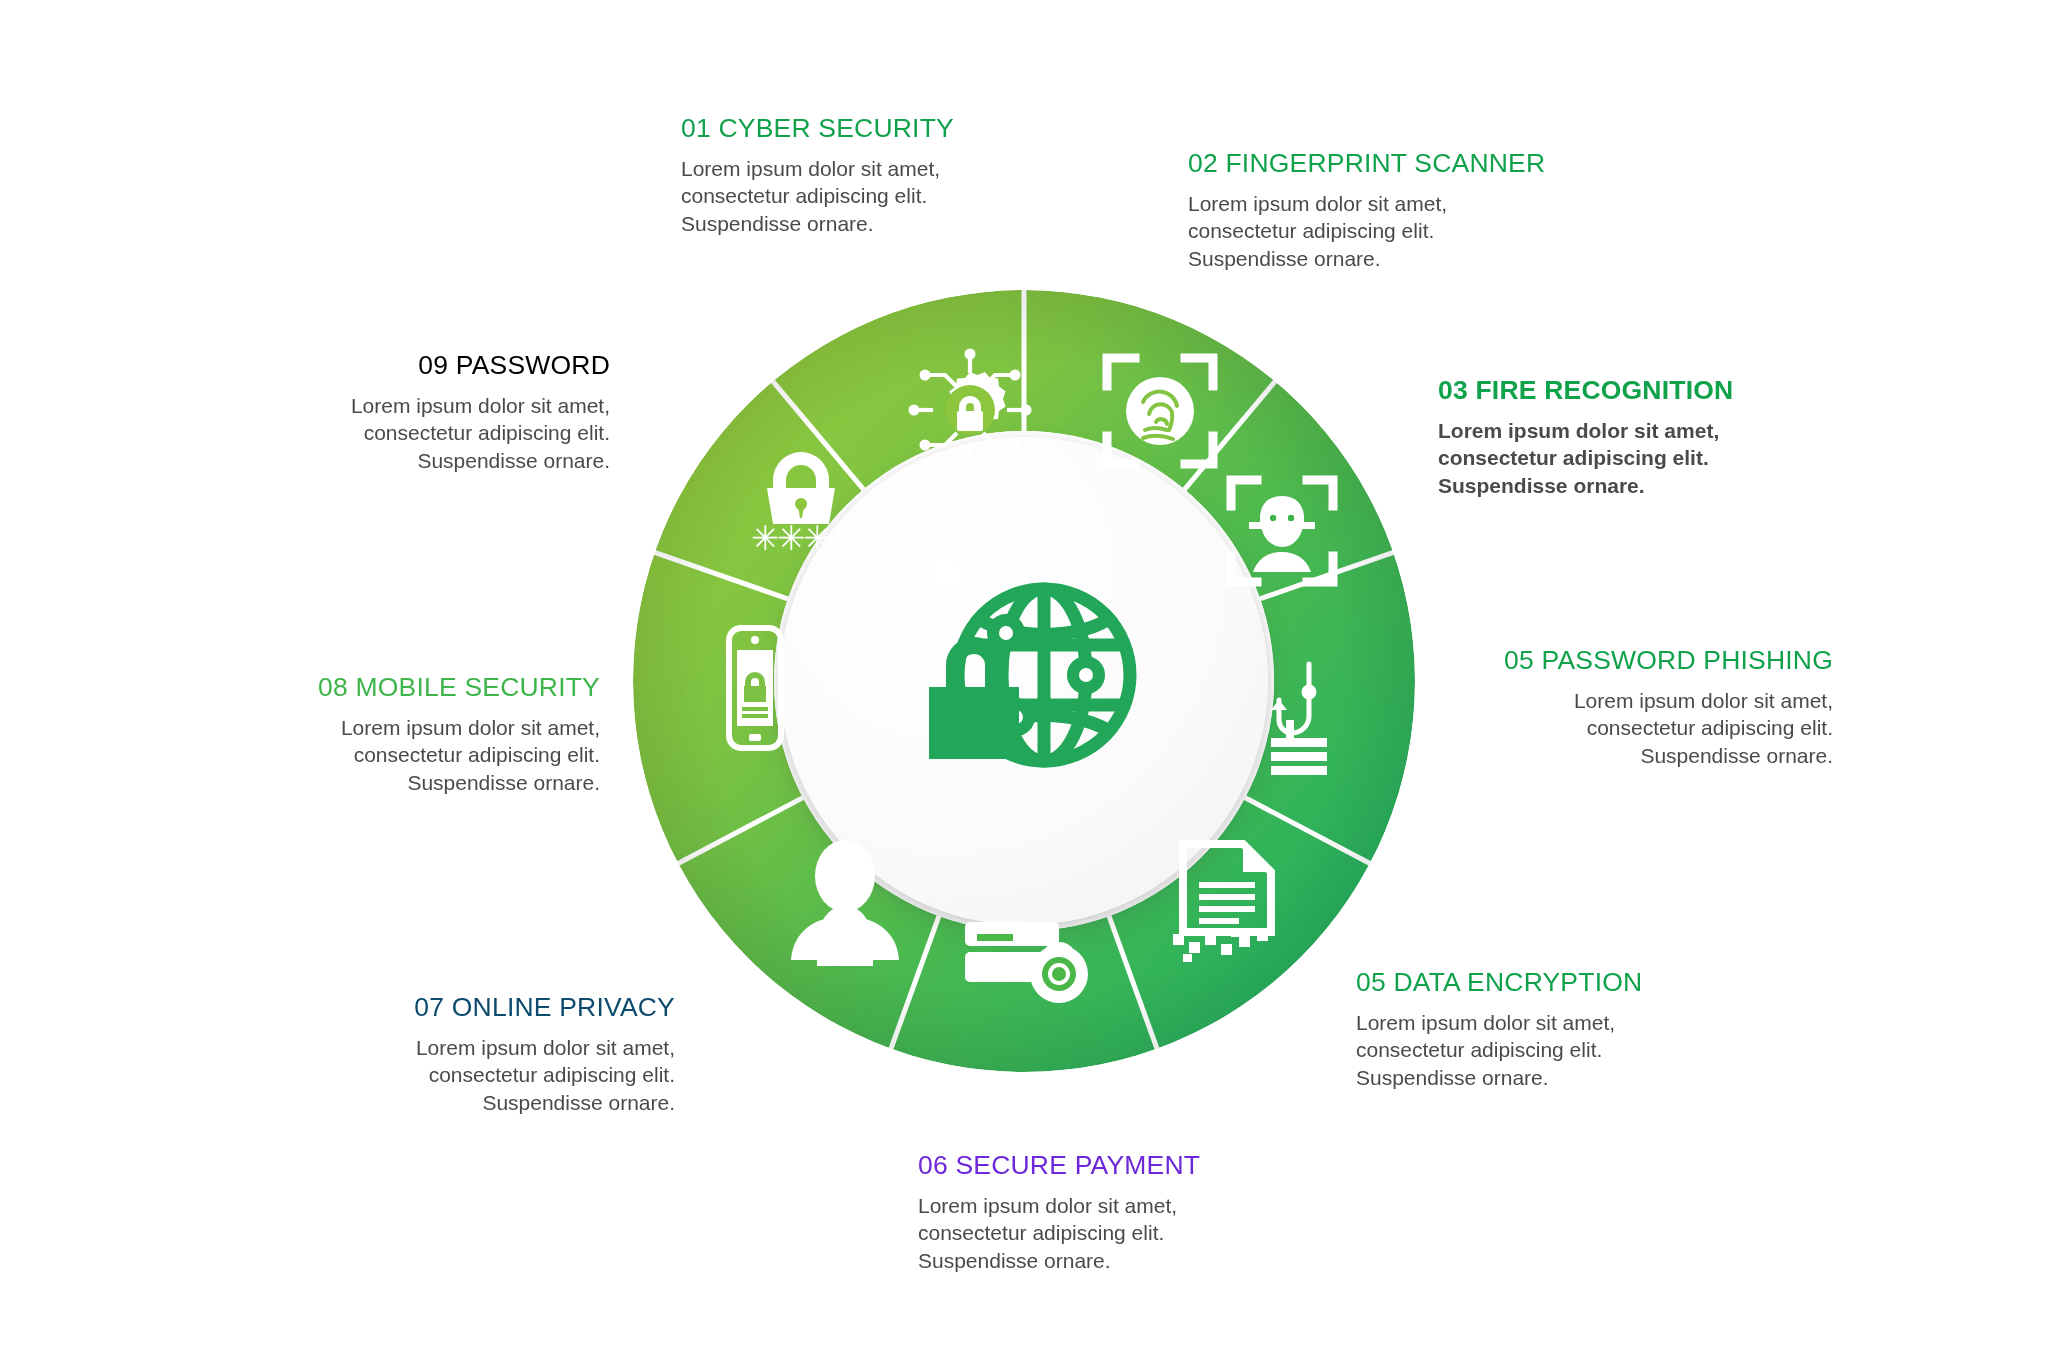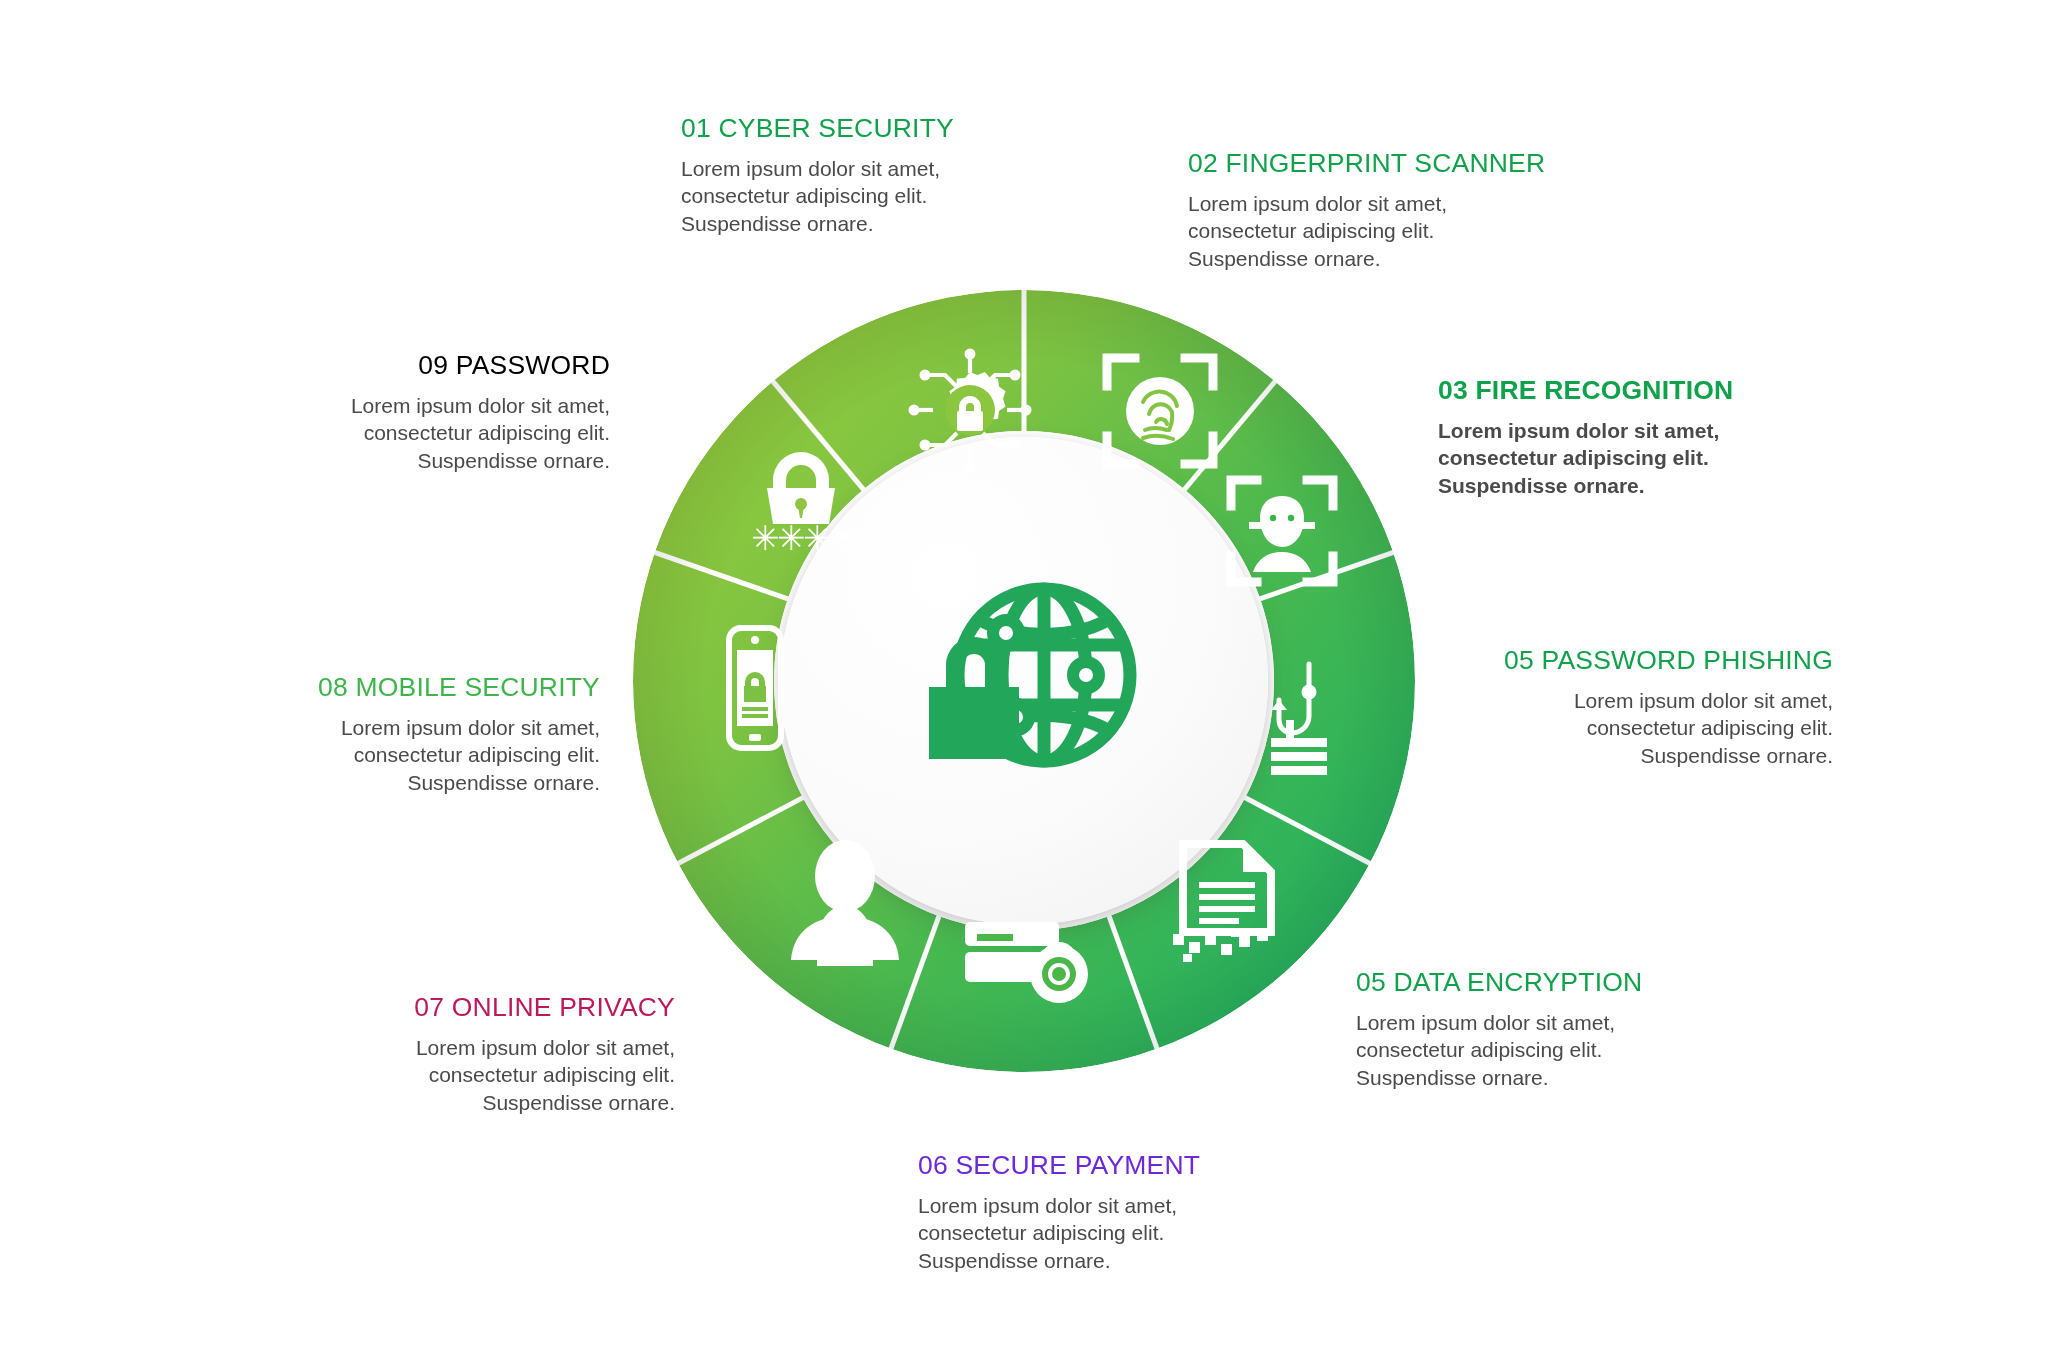--- a/index.html
+++ b/index.html
@@ -319,21 +319,21 @@
   </div>
 
   <div class="callout align-left" style="left:918px; top:1150px; width:360px;">
     <div class="c-title" style="color:#6d28d9">06 SECURE PAYMENT</div>
     <div class="c-body">Lorem ipsum dolor sit amet,
 consectetur adipiscing elit.
 Suspendisse ornare.</div>
   </div>
 
   <div class="callout align-right" style="left:300px; top:992px; width:375px;">
-    <div class="c-title" style="color:#be185d">07 ONLINE PRIVACY</div>
+    <div class="c-title" style="color:#0c4a6e">07 ONLINE PRIVACY</div>
     <div class="c-body">Lorem ipsum dolor sit amet,
 consectetur adipiscing elit.
 Suspendisse ornare.</div>
   </div>
 
   <div class="callout align-right" style="left:210px; top:672px; width:390px;">
     <div class="c-title" style="color:#3eb54a">08 MOBILE SECURITY</div>
     <div class="c-body">Lorem ipsum dolor sit amet,
 consectetur adipiscing elit.
 Suspendisse ornare.</div>

